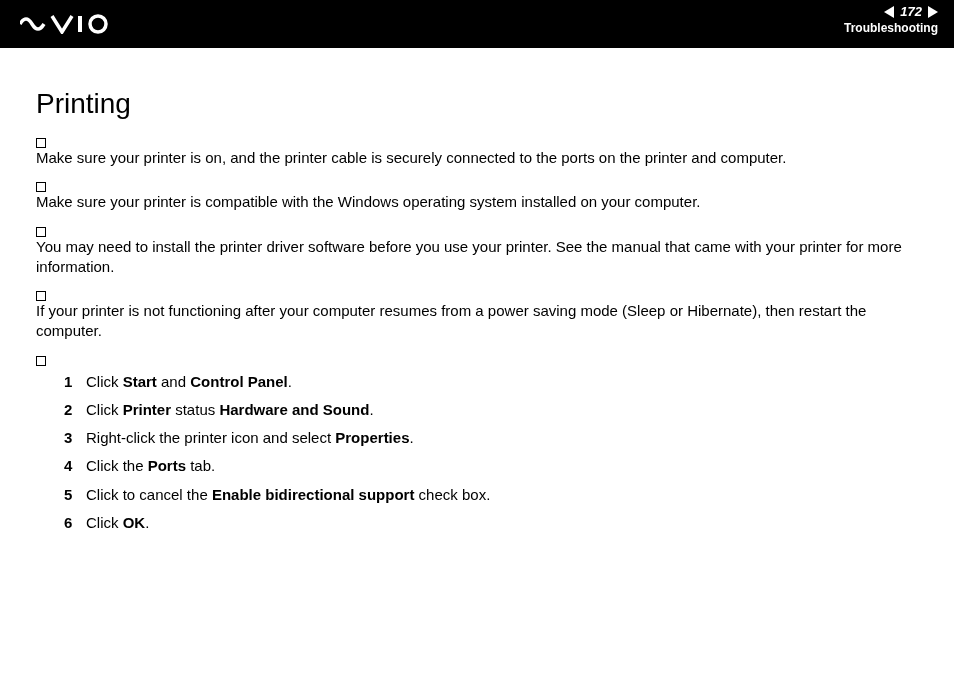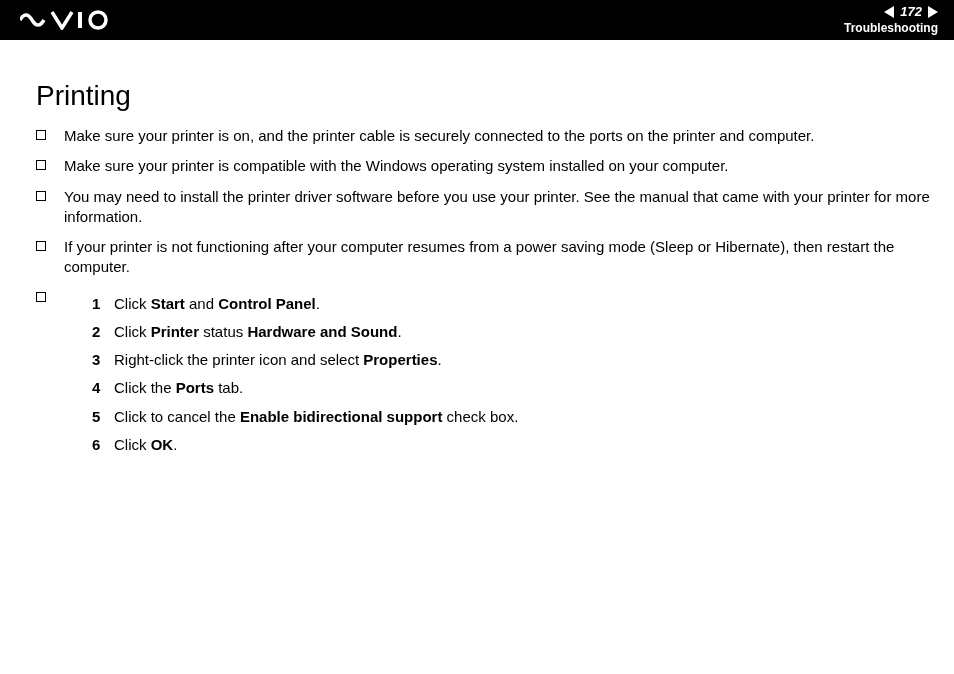--- a/index.html
+++ b/index.html
@@ -5,21 +5,21 @@
   * { margin: 0; padding: 0; box-sizing: border-box; }
   body {
     font-family: Arial, Helvetica, sans-serif;
     width: 954px;
     height: 674px;
     background: #fff;
     overflow: hidden;
   }
   .header {
     background: #000;
-    height: 40px;
+    height: 48px;
     display: flex;
     align-items: center;
     justify-content: space-between;
     padding: 0 16px 0 20px;
     position: relative;
   }
   .logo {
     color: #fff;
     display: flex;
     align-items: center;
@@ -81,20 +81,21 @@
     list-style: none;
     padding-left: 0;
   }
   ul.bullets > li {
     display: flex;
     align-items: flex-start;
     margin-bottom: 10px;
     font-size: 15px;
     line-height: 1.35;
     color: #000;
+    flex-direction: column;
   }
   .sq {
     width: 10px;
     height: 10px;
     border: 1.5px solid #000;
     flex: 0 0 auto;
     margin-right: 18px;
     margin-top: 4px;
   }
   .li-text { flex: 1; }

